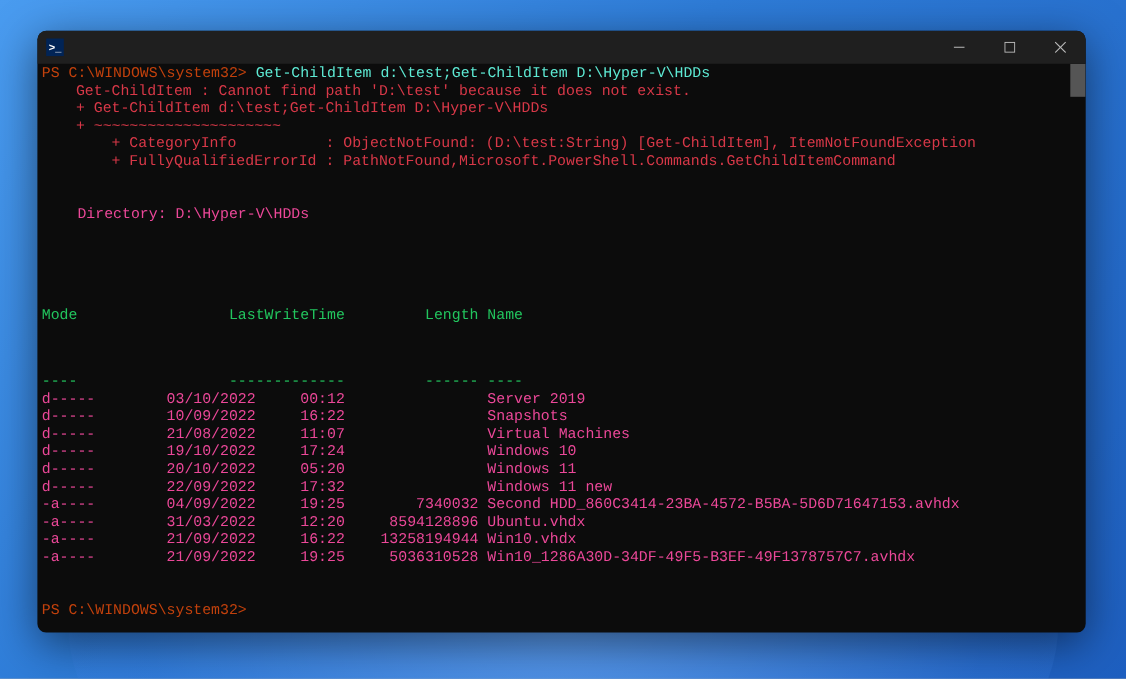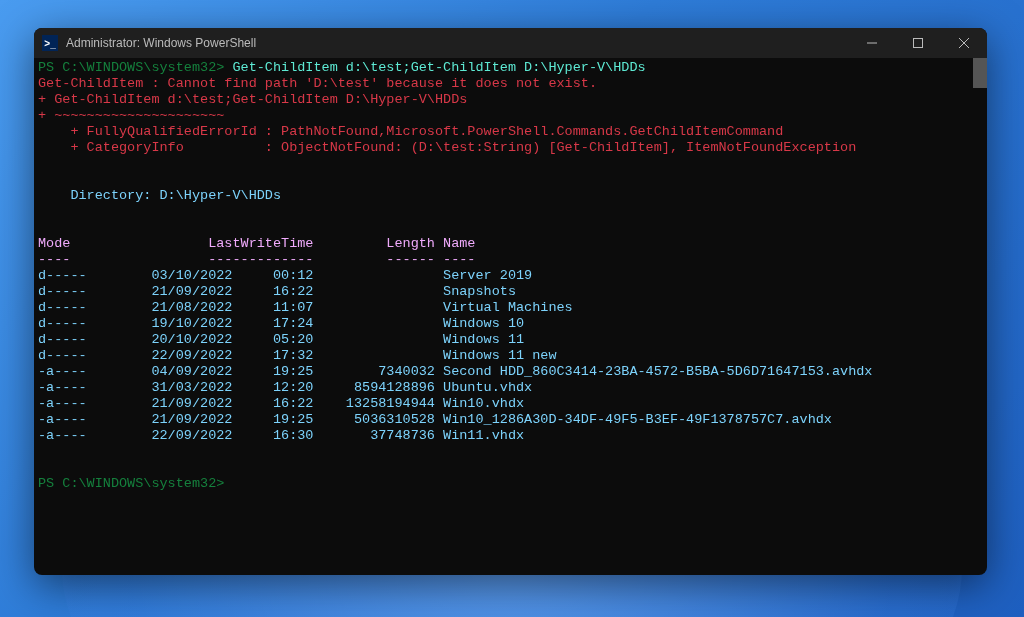--- a/index.html
+++ b/index.html
@@ -80,36 +80,35 @@
     }
     .scrollbar {
       position: absolute;
       right: 0;
       top: 0;
       width: 14px;
       height: 30px;
       background: #555;
     }
     .prompt-line { white-space: pre; }
-    .prompt-prefix { color: #15803d; }
+    .prompt-prefix { color: #c2410c; }
     .cmd-text { color: #5eead4; }
-    .err { color: #d83848; white-space: pre; }
-    .out { color: #7dd3fc; white-space: pre; }
-    .hdr { color: #f0abfc; white-space: pre; }
+    .err { color: #d83848; white-space: pre; margin-left: 31px; }
+    .out { color: #ec4899; white-space: pre; }
+    .hdr { color: #22c55e; white-space: pre; margin-top: 44px; }
     .blank { height: 16px; }
   </style>
 </head>
 <body>
 
 <div class="desktop-bg"></div>
 
 <div class="window">
   <div class="titlebar">
     <div class="titlebar-icon">&gt;_</div>
-    <span>Administrator: Windows PowerShell</span>
     <div class="titlebar-buttons">
       <div class="titlebar-btn">
         <svg width="10" height="10" viewBox="0 0 10 10">
             <line x1="0" y1="5" x2="10" y2="5" stroke="#bbb" stroke-width="1"></line>
           </svg>
       </div>
       <div class="titlebar-btn">
         <svg width="10" height="10" viewBox="0 0 10 10">
             <rect x="0.5" y="0.5" width="9" height="9" fill="none" stroke="#bbb" stroke-width="1"></rect>
           </svg>
@@ -124,44 +123,43 @@
   </div>
 
   <div class="terminal">
     <div class="scrollbar"></div>
 
     <div class="prompt-line"><span class="prompt-prefix">PS C:\WINDOWS\system32&gt; </span><span class="cmd-text">Get-ChildItem d:\test;Get-ChildItem D:\Hyper-V\HDDs</span></div>
 
     <div class="err">Get-ChildItem : Cannot find path 'D:\test' because it does not exist.</div>
     <div class="err">+ Get-ChildItem d:\test;Get-ChildItem D:\Hyper-V\HDDs</div>
     <div class="err">+ ~~~~~~~~~~~~~~~~~~~~~</div>
+    <div class="err">    + CategoryInfo          : ObjectNotFound: (D:\test:String) [Get-ChildItem], ItemNotFoundException</div>
     <div class="err">    + FullyQualifiedErrorId : PathNotFound,Microsoft.PowerShell.Commands.GetChildItemCommand</div>
-    <div class="err">    + CategoryInfo          : ObjectNotFound: (D:\test:String) [Get-ChildItem], ItemNotFoundException</div>
 
     <div class="blank"></div>
     <div class="blank"></div>
 
     <div class="out">    Directory: D:\Hyper-V\HDDs</div>
 
     <div class="blank"></div>
     <div class="blank"></div>
 
     <div class="hdr">Mode                 LastWriteTime         Length Name</div>
     <div class="hdr">----                 -------------         ------ ----</div>
 
     <div class="out">d-----        03/10/2022     00:12                Server 2019</div>
-    <div class="out">d-----        21/09/2022     16:22                Snapshots</div>
+    <div class="out">d-----        10/09/2022     16:22                Snapshots</div>
     <div class="out">d-----        21/08/2022     11:07                Virtual Machines</div>
     <div class="out">d-----        19/10/2022     17:24                Windows 10</div>
     <div class="out">d-----        20/10/2022     05:20                Windows 11</div>
     <div class="out">d-----        22/09/2022     17:32                Windows 11 new</div>
     <div class="out">-a----        04/09/2022     19:25        7340032 Second HDD_860C3414-23BA-4572-B5BA-5D6D71647153.avhdx</div>
     <div class="out">-a----        31/03/2022     12:20     8594128896 Ubuntu.vhdx</div>
     <div class="out">-a----        21/09/2022     16:22    13258194944 Win10.vhdx</div>
     <div class="out">-a----        21/09/2022     19:25     5036310528 Win10_1286A30D-34DF-49F5-B3EF-49F1378757C7.avhdx</div>
-    <div class="out">-a----        22/09/2022     16:30       37748736 Win11.vhdx</div>
 
     <div class="blank"></div>
     <div class="blank"></div>
 
     <div class="prompt-line"><span class="prompt-prefix">PS C:\WINDOWS\system32&gt; </span></div>
   </div>
 </div>
 
 </body></html>

